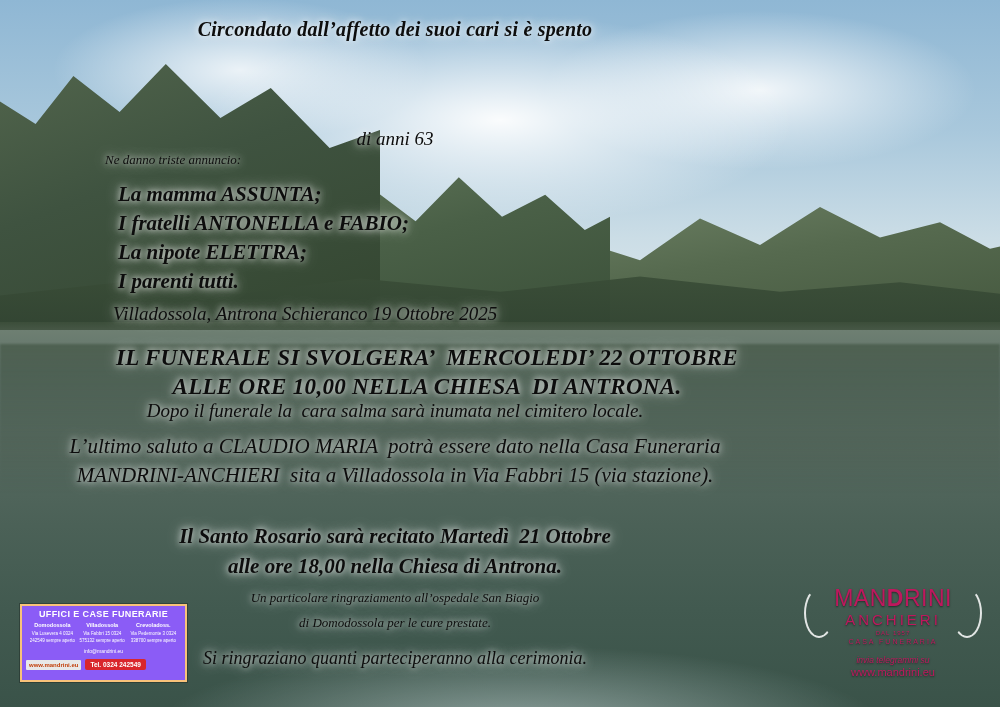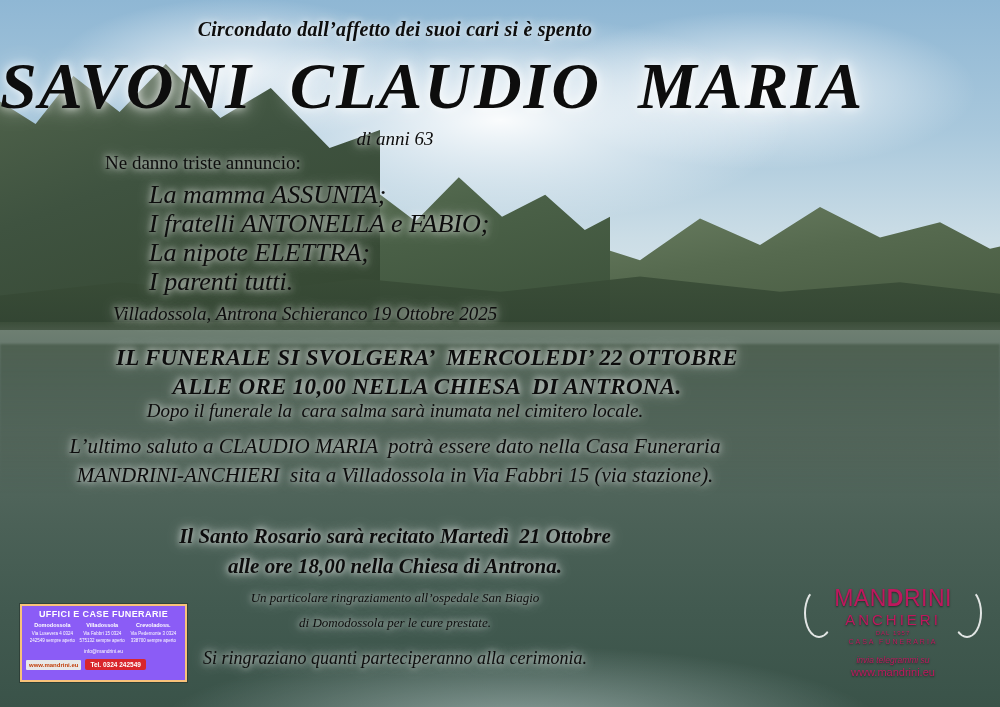--- a/index.html
+++ b/index.html
@@ -107,32 +107,32 @@
   .age {
     top: 128px;
     font-size: 19px;
     font-style: italic;
   }
   .announce {
     top: 152px;
     left: 105px;
     width: auto;
     text-align: center;
-    font-size: 19px;
+    font-size: 13px;
+    font-style: italic;
   }
   .relatives {
     top: 180px;
     left: 118px;
     width: auto;
     text-align: left;
-    font-size: 26px;
-    font-style: italic;
-    font-weight: normal;
+    font-size: 21px;
+    font-style: italic;
+    font-weight: bold;
     line-height: 29px;
-    margin-left: 31px;
   }
   .place-date {
     top: 303px;
     left: 113px;
     width: auto;
     text-align: left;
     font-size: 19px;
     font-style: italic;
   }
   .funeral {
@@ -301,21 +301,20 @@
   <div class="mtn m2"></div>
   <div class="mtn m1"></div>
   <div class="mtn m4"></div>
   <div class="shore"></div>
   <div class="bg-lake"></div>
   <div class="refl"></div>
   <div class="lake-shine"></div>
 
   <div class="content">
     <div class="t intro">Circondato dall’affetto dei suoi cari si è spento</div>
-    <div class="t name">SAVONI  CLAUDIO  MARIA</div>
     <div class="t age">di anni 63</div>
     <div class="t announce">Ne danno triste annuncio:</div>
     <div class="t relatives">La mamma ASSUNTA;
 I fratelli ANTONELLA e FABIO;
 La nipote ELETTRA;
 I parenti tutti.</div>
     <div class="t place-date">Villadossola, Antrona Schieranco 19 Ottobre 2025</div>
     <div class="t funeral">IL FUNERALE SI SVOLGERA’  MERCOLEDI’ 22 OTTOBRE
 ALLE ORE 10,00 NELLA CHIESA  DI ANTRONA.</div>
     <div class="t burial">Dopo il funerale la  cara salma sarà inumata nel cimitero locale.</div>

